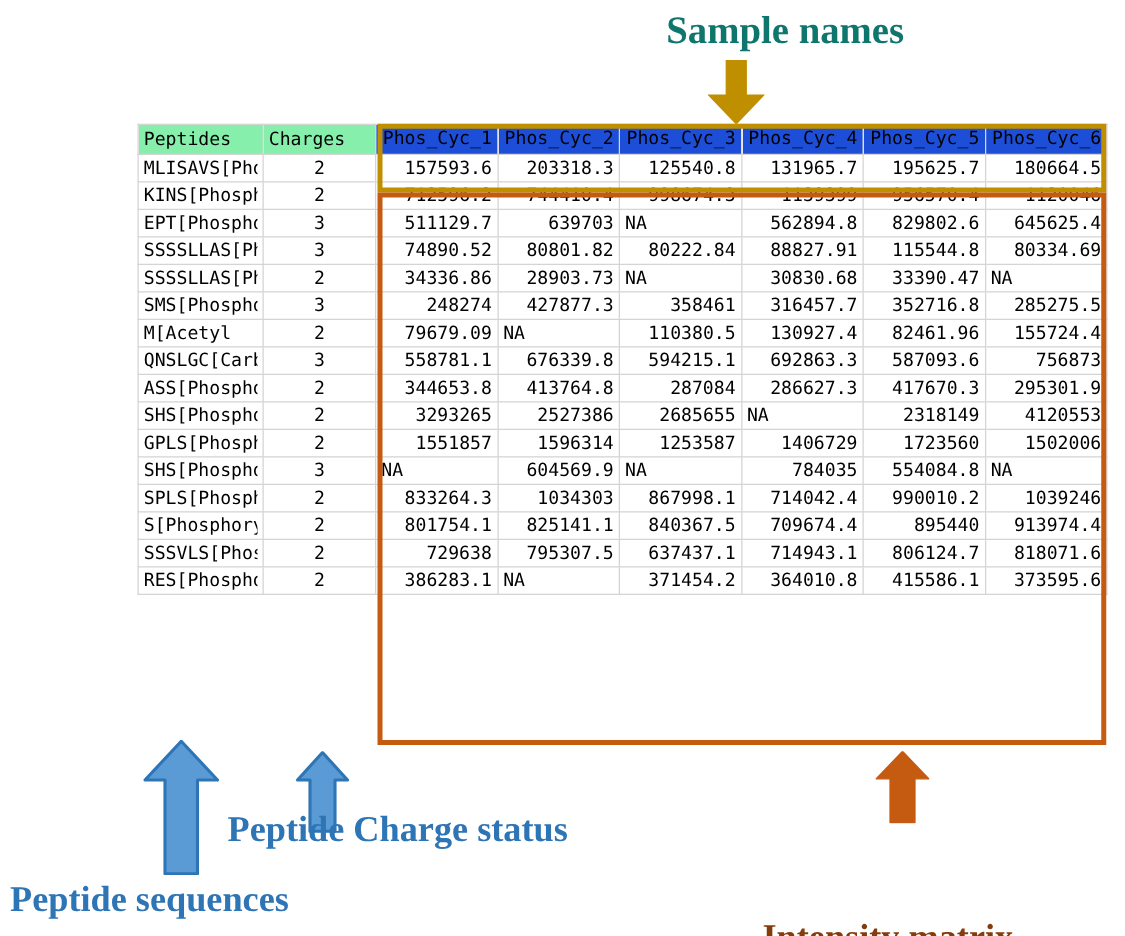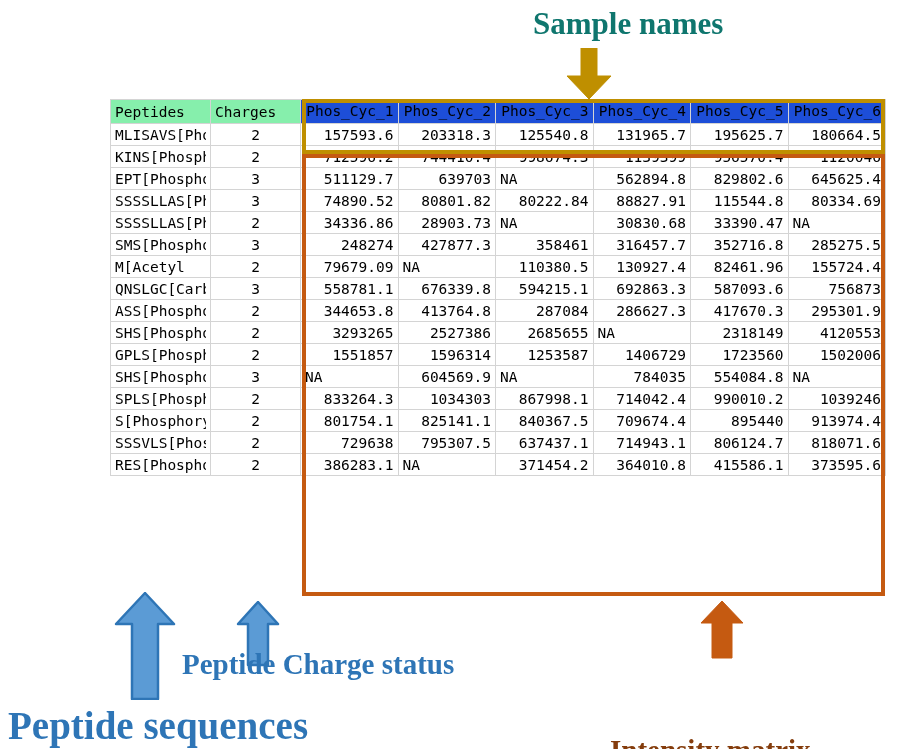--- a/index.html
+++ b/index.html
@@ -32,21 +32,21 @@
   }
   #peptide-charge-label {
     left: 182px;
     top: 650px;
     font-size: 29px;
     color: #2E75B6;
   }
   #peptide-sequences-label {
     left: 8px;
     top: 706px;
-    font-size: 39px;
+    font-size: 29px;
     color: #2E75B6;
   }
   #intensity-matrix-label {
     left: 610px;
     top: 688px;
     font-size: 29px;
     color: #843C0C;
     margin-top: 48px;
   }
 

